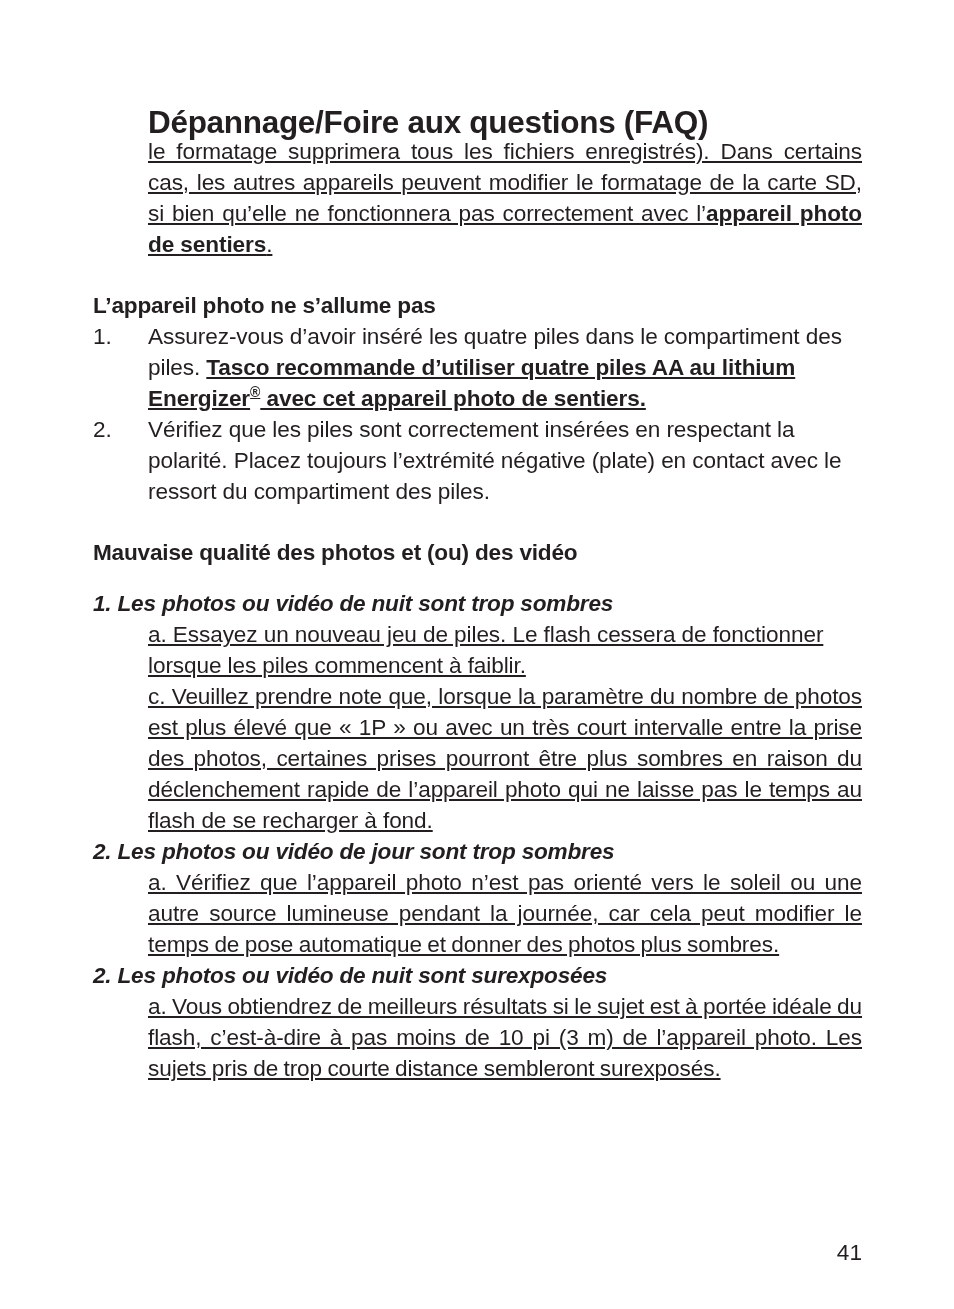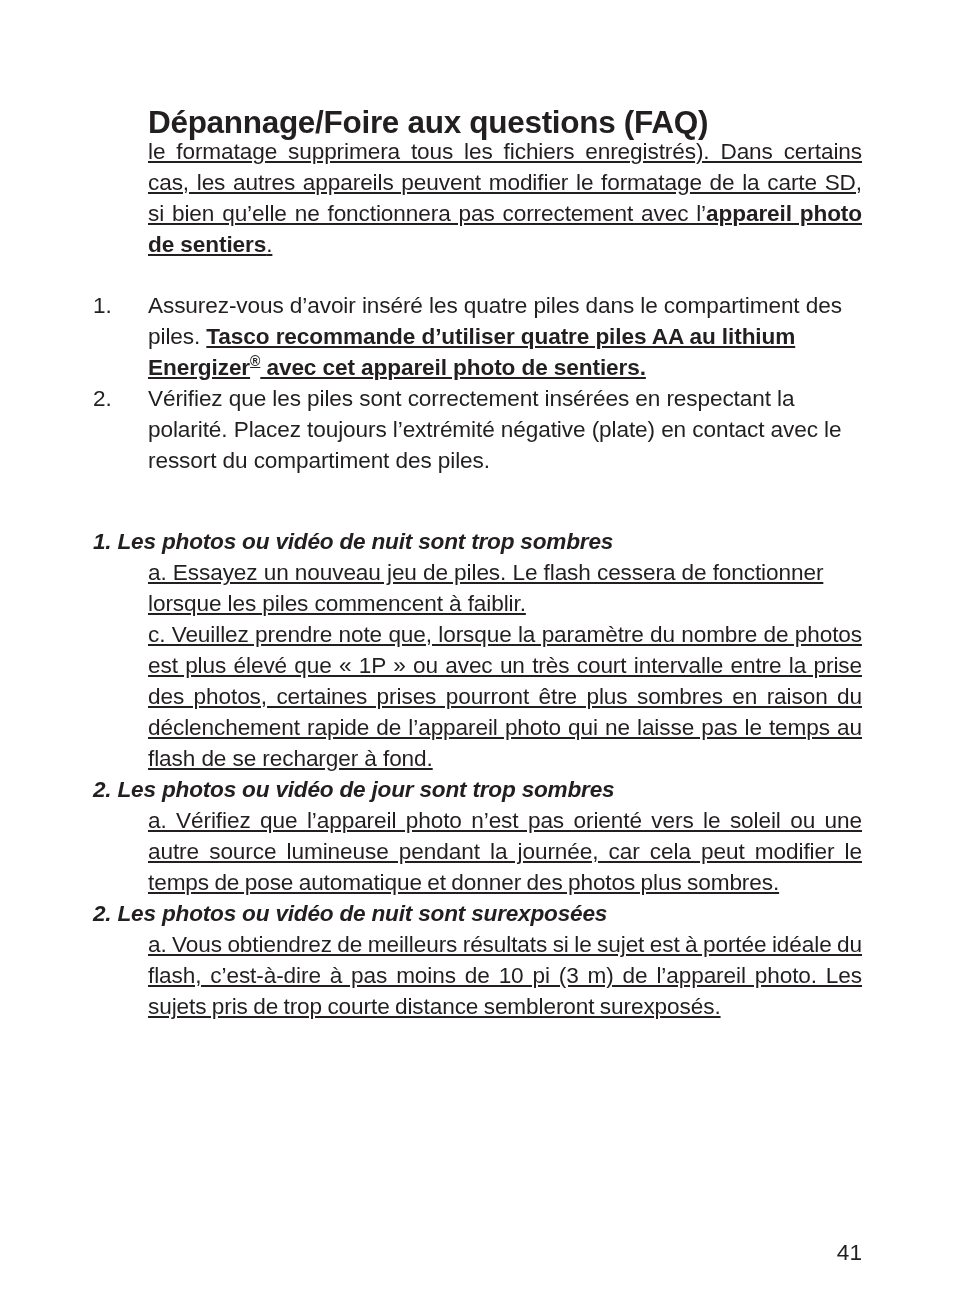--- a/index.html
+++ b/index.html
@@ -129,31 +129,33 @@
 <div class="page">
 
   <h1 class="doc-title">Dépannage/Foire aux questions (FAQ)</h1>
 
   <div class="body-col">
 
     <p class="para indent justify"><span>le formatage supprimera tous les fichiers enregistrés). Dans certains cas, les autres appareils peuvent modifier le formatage de la carte SD, si bien qu’elle ne fonctionnera pas correctement avec l’</span><span class="bold">appareil photo de sentiers</span><span>.</span></p>
 
     <div class="sp-30"></div>
 
+    <h3 class="head-bold">L’appareil photo ne s’allume pas</h3>
 
     <div class="num-item">
       <span class="num-marker">1.</span><span>Assurez-vous d’avoir inséré les quatre piles dans le compartiment des piles. </span><span class="bold-u">Tasco recommande d’utiliser quatre piles AA au lithium Energizer</span><span class="bold-u sup">®</span><span class="bold-u"> avec cet appareil photo de sentiers.</span>
     </div>
 
     <div class="num-item">
       <span class="num-marker">2.</span><span>Vérifiez que les piles sont correctement insérées en respectant la polarité. Placez toujours l’extrémité négative (plate) en contact avec le ressort du compartiment des piles.</span>
     </div>
 
     <div class="sp-30"></div>
 
+    <h3 class="head-bold">Mauvaise qualité des photos et (ou) des vidéo</h3>
 
     <div class="sp-20"></div>
 
     <h4 class="head-ital">1. Les photos ou vidéo de nuit sont trop sombres</h4>
     <p class="para indent">a. Essayez un nouveau jeu de piles. Le flash cessera de fonctionner lorsque les piles commencent à faiblir.</p>
     <p class="para indent justify">c. Veuillez prendre note que, lorsque la paramètre du nombre de photos est plus élevé que « 1P » ou avec un très court intervalle entre la prise des photos, certaines prises pourront être plus sombres en raison du déclenchement rapide de l’appareil photo qui ne laisse pas le temps au flash de se recharger à fond.</p>
 
     <h4 class="head-ital">2. Les photos ou vidéo de jour sont trop sombres</h4>
     <p class="para indent justify-tight">a. Vérifiez que l’appareil photo n’est pas orienté vers le soleil ou une autre source lumineuse pendant la journée, car cela peut modifier le temps de pose automatique et donner des photos plus sombres.</p>
 

